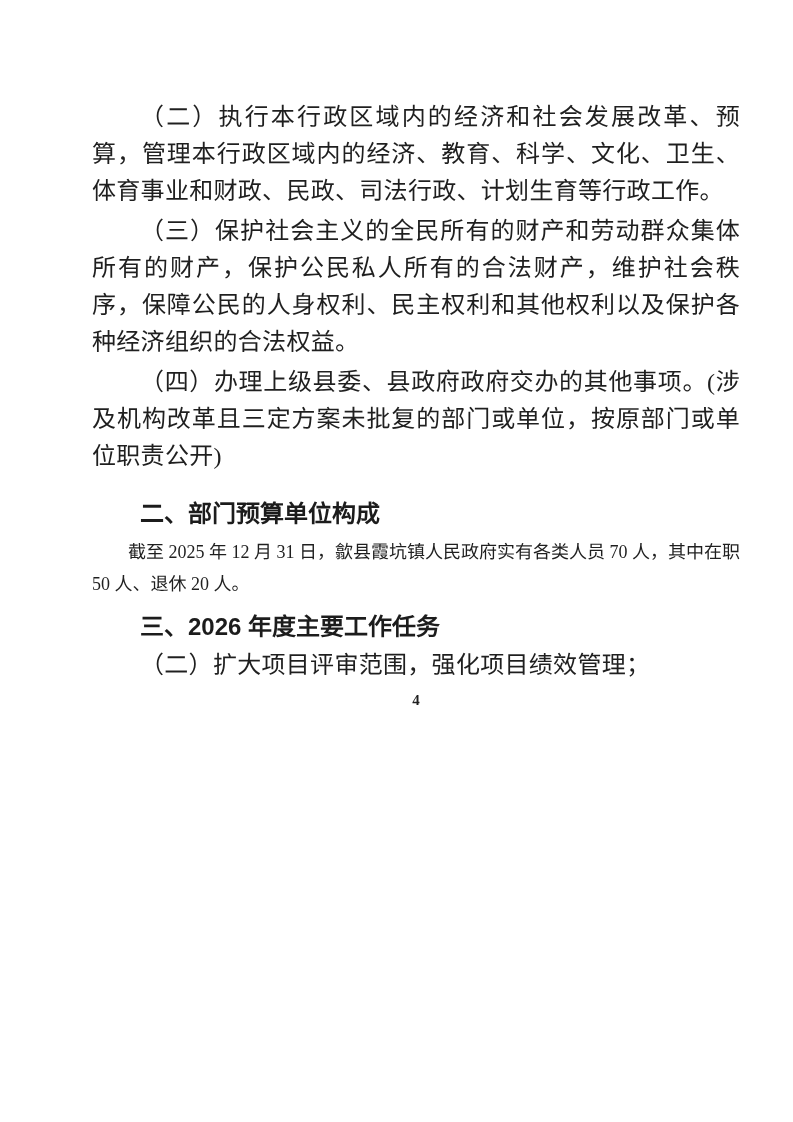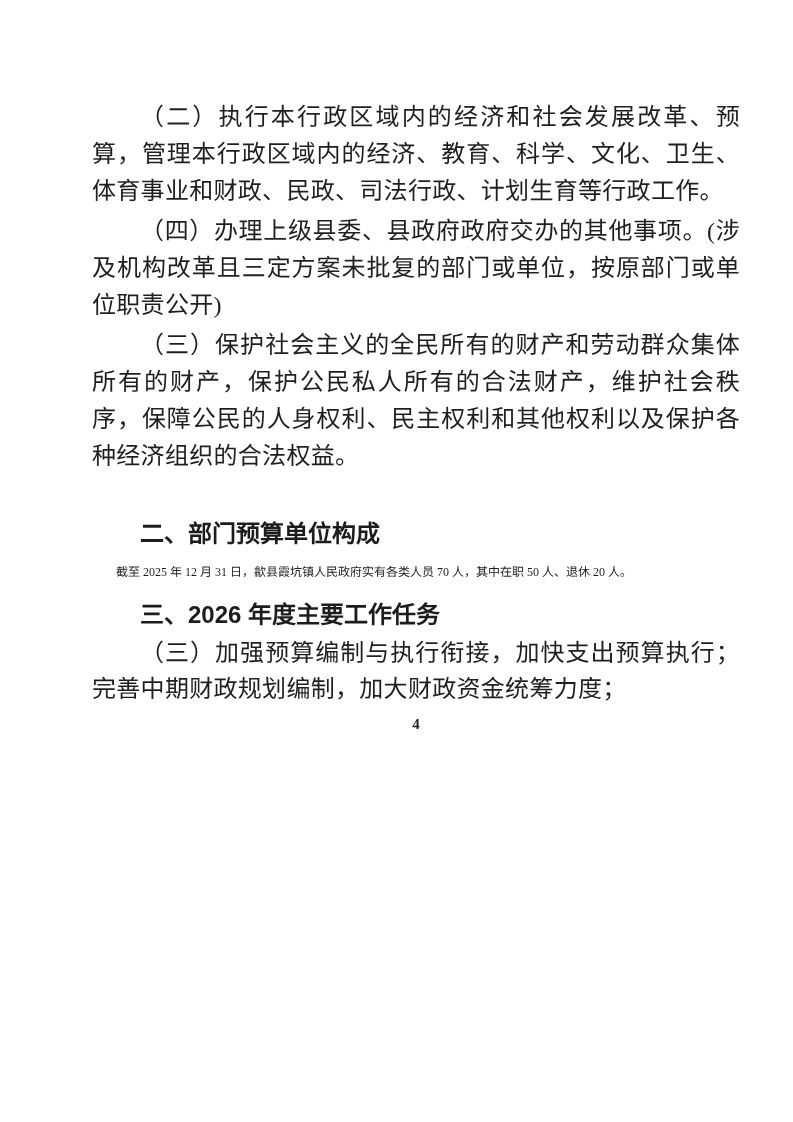--- a/index.html
+++ b/index.html
@@ -31,27 +31,27 @@
   .section-heading {
     margin: 0;
     font-family: "Liberation Sans", "DejaVu Sans", sans-serif;
     font-weight: bold;
     font-size: 24px;
     line-height: 37px;
     color: #1c1c1c;
     text-indent: 2em;
     text-align: left;
   }
-  .heading-2 { margin-top: 40px; }
+  .heading-2 { margin-top: 20px; }
   .heading-3 { margin-top: 8px; }
   .para-after-heading { margin-top: 12px; }
   .small-note {
     margin: 4px 0 0 0;
     font-family: "Liberation Serif", "DejaVu Serif", serif;
-    font-size: 12px;
+    font-size: 18px;
     line-height: 32px;
     text-align: justify;
     text-justify: inter-ideograph;
     text-indent: 2em;
   }
   .tasks { line-height: 36px; }
   .task-first { margin-top: 7px; }
   .task-item { margin-top: 2px; margin-bottom: 2px; }
   .page-number {
     margin-top: 9px;
@@ -62,31 +62,31 @@
     color: #1f1f1f;
   }
 </style>
 </head>
 <body>
 
 <div class="page">
 
   <p class="body-para">（二）执行本行政区域内的经济和社会发展改革、预算，管理本行政区域内的经济、教育、科学、文化、卫生、体育事业和财政、民政、司法行政、计划生育等行政工作。</p>
 
+  <p class="body-para">（三）保护社会主义的全民所有的财产和劳动群众集体所有的财产，保护公民私人所有的合法财产，维护社会秩序，保障公民的人身权利、民主权利和其他权利以及保护各种经济组织的合法权益。</p>
+
   <p class="body-para">（四）办理上级县委、县政府政府交办的其他事项。(涉及机构改革且三定方案未批复的部门或单位，按原部门或单位职责公开)</p>
-
-  <p class="body-para">（三）保护社会主义的全民所有的财产和劳动群众集体所有的财产，保护公民私人所有的合法财产，维护社会秩序，保障公民的人身权利、民主权利和其他权利以及保护各种经济组织的合法权益。</p>
 
   <h2 class="section-heading heading-2">二、部门预算单位构成</h2>
 
 
   <p class="small-note">截至 2025 年 12 月 31 日，歙县霞坑镇人民政府实有各类人员 70 人，其中在职 50 人、退休 20 人。</p>
 
   <h2 class="section-heading heading-3">三、2026 年度主要工作任务</h2>
 
 
+  <p class="body-para tasks task-item">（二）扩大项目评审范围，强化项目绩效管理；</p>
 
-  <p class="body-para tasks task-item">（三）加强预算编制与执行衔接，加快支出预算执行；完善中期财政规划编制，加大财政资金统筹力度；</p>
 
 
   <div class="page-number">4</div>
 
 </div>
 
 </body></html>

